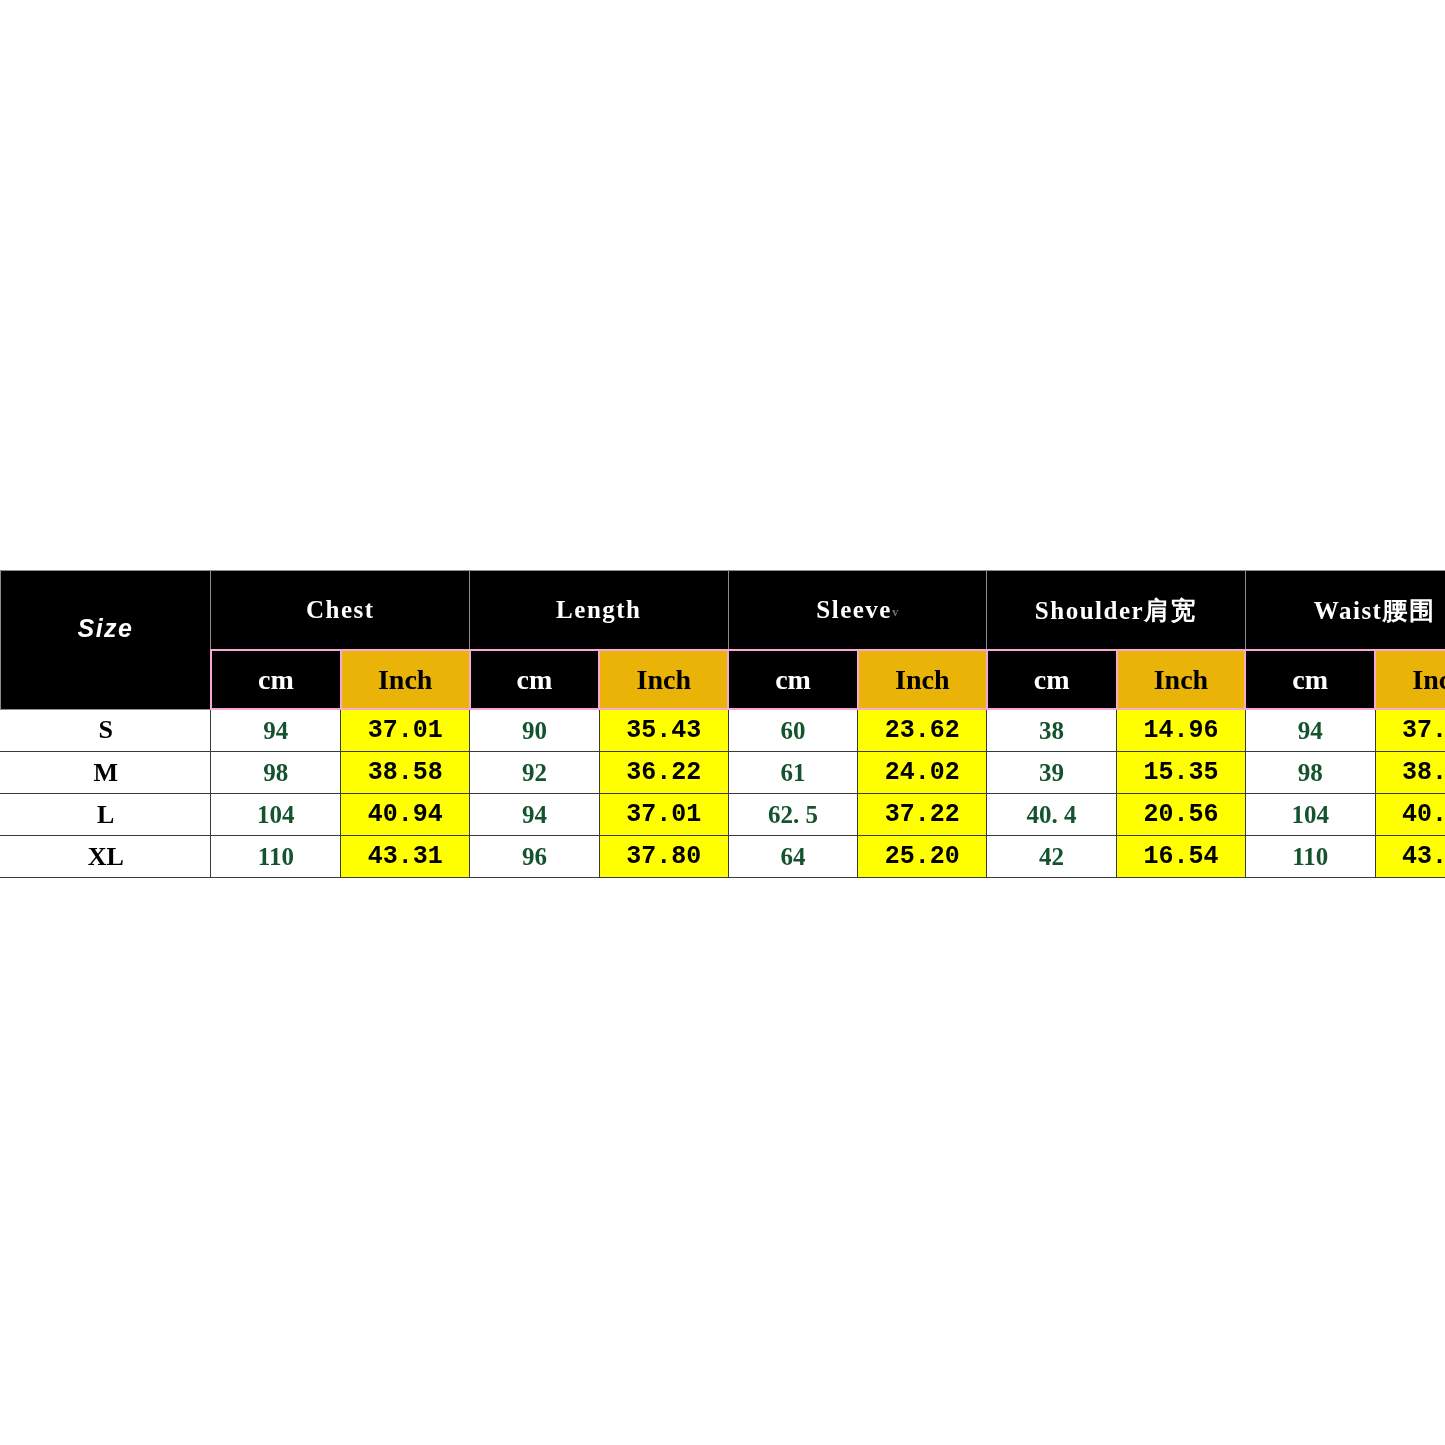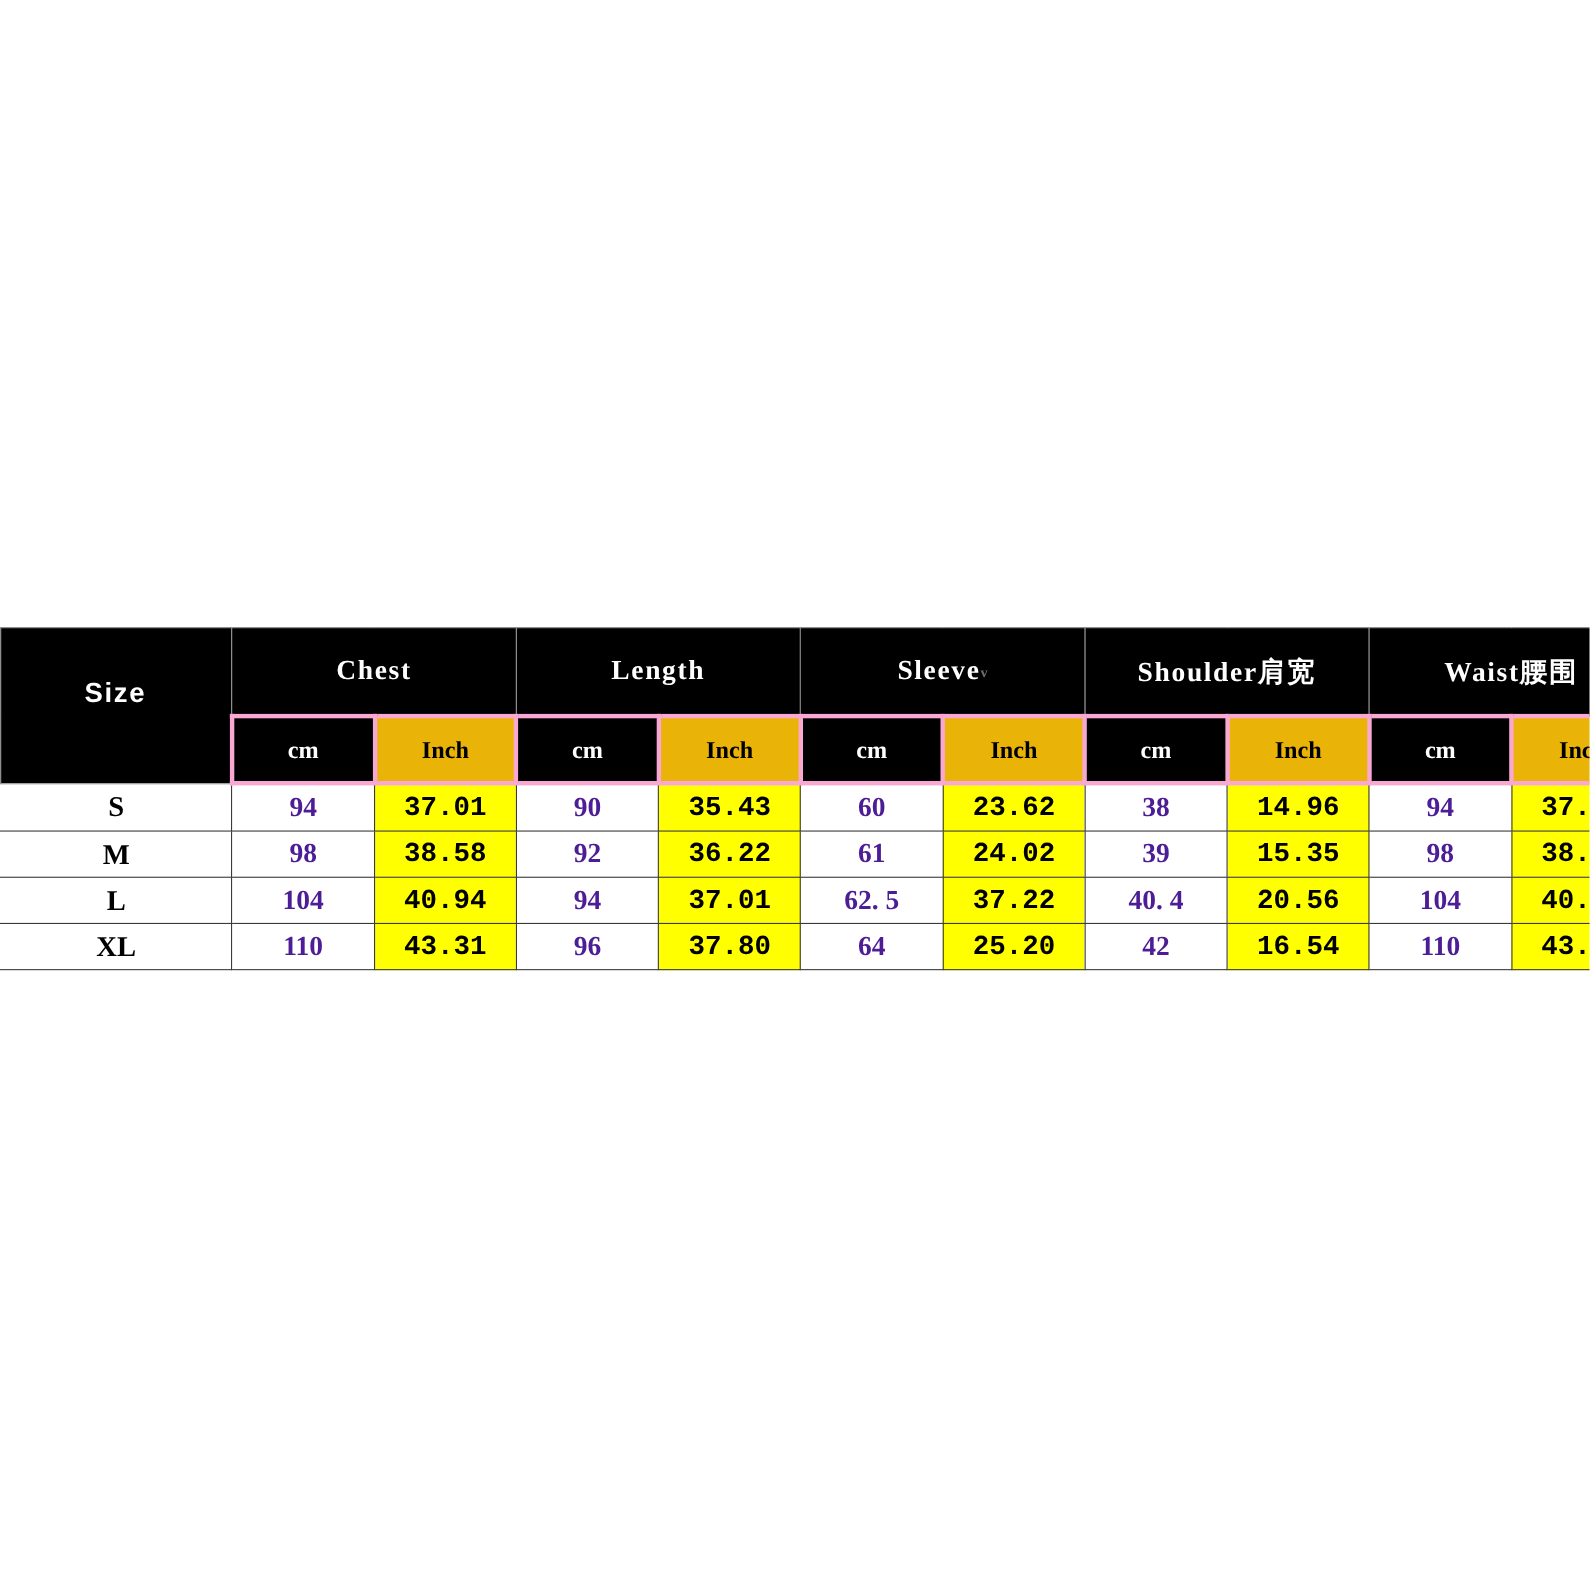--- a/index.html
+++ b/index.html
@@ -53,31 +53,32 @@
     color: #ffffff;
     font-family: "Liberation Sans", "DejaVu Sans", sans-serif;
     font-size: 29px;
     font-weight: bold;
     text-align: left;
     padding-left: 36px;
     letter-spacing: 0.5px;
     border: 1px solid #000000;
     border-right: 1px solid #000000;
     vertical-align: middle;
+    font-style: italic;
   }
   td.size-cell .size-inner {
     display: block;
     margin-top: -22px;
   }
 
   
   tr.hdr-unit td {
     height: 57px;
-    font-size: 22px;
-    border: 4px solid #f9a8d4;
+    font-size: 28px;
+    border: 2px solid #f9a8d4;
   }
   tr.hdr-unit td.unit-cm {
     background: #000000;
     color: #ffffff;
   }
   tr.hdr-unit td.unit-in {
     background: #eab308;
     color: #000000;
   }
 
@@ -88,21 +89,21 @@
     border: 1px solid #3a3a3a;
   }
   tr.data-row td.c-size {
     background: #ffffff;
     color: #000000;
     border-left: 1px solid #ffffff;
     font-size: 26px;
   }
   tr.data-row td.c-cm {
     background: #ffffff;
-    color: #4c1d95;
+    color: #14532d;
   }
   tr.data-row td.c-in {
     background: #ffff00;
     color: #000000;
     font-family: Liberation Mono, monospace;
   }
 
   
   .ghost-mark {
     font-size: 13px;

